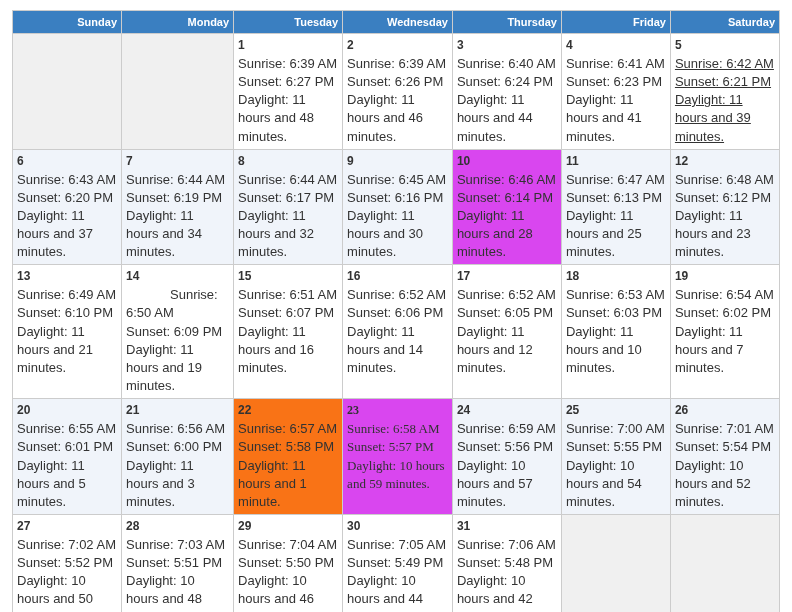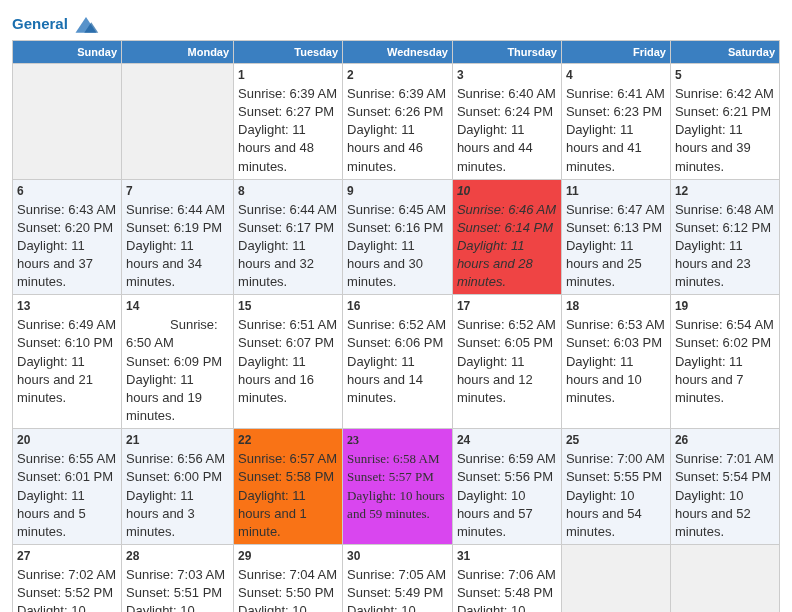--- a/index.html
+++ b/index.html
@@ -97,40 +97,20 @@
       background: #f5f7fa;
     }
     .empty {
       background: #f0f0f0 !important;
     }
   </style>
 </head>
 <body>
 
 <div class="page">
-  <div class="header">
-    <div class="logo">
-      <div style="display:flex;flex-direction:column;align-items:flex-start;">
-        <div style="display:flex;align-items:center;gap:2px;">
-          <span class="logo-text">
-            <span>General</span>
-          </span>
-          <svg class="logo-icon" viewBox="0 0 32 28" xmlns="http://www.w3.org/2000/svg">
-            <polygon points="4,24 16,6 28,24" fill="#3a7fc1" opacity="0.85"></polygon>
-            <polygon points="14,24 22,12 30,24" fill="#1a5fa0" opacity="0.7"></polygon>
-          </svg>
-        </div>
-        <span class="logo-text" style="color:#3a7fc1;font-weight:bold;font-size:15px;margin-top:-4px;"></span>
-      </div>
-    </div>
-    <div class="title-block">
-      <div class="month-title"></div>
-      <div class="location"></div>
-    </div>
-  </div>
 
   <table>
     <thead>
       <tr>
       <th>Sunday</th>
           <th>Monday</th>
           <th>Tuesday</th>
           <th>Wednesday</th>
           <th>Thursday</th>
           <th>Friday</th>
@@ -146,38 +126,38 @@
 Daylight: 11 hours and 48 minutes.</span></td>
           <td style="background: rgb(255, 255, 255);"><span class="day-num">2</span><span class="day-detail" style="white-space: pre-line;">Sunrise: 6:39 AM
 Sunset: 6:26 PM
 Daylight: 11 hours and 46 minutes.</span></td>
           <td style="background: rgb(255, 255, 255);"><span class="day-num">3</span><span class="day-detail" style="white-space: pre-line;">Sunrise: 6:40 AM
 Sunset: 6:24 PM
 Daylight: 11 hours and 44 minutes.</span></td>
           <td style="background: rgb(255, 255, 255);"><span class="day-num">4</span><span class="day-detail" style="white-space: pre-line;">Sunrise: 6:41 AM
 Sunset: 6:23 PM
 Daylight: 11 hours and 41 minutes.</span></td>
-          <td style="background: rgb(255, 255, 255);"><span class="day-num">5</span><span class="day-detail" style="white-space: pre-line;">Sunrise: 6:42 AM
+          <td style="background: rgb(255, 255, 255);"><span class="day-num">5</span><span class="day-detail" style="white-space: pre-line; text-decoration: underline;">Sunrise: 6:42 AM
 Sunset: 6:21 PM
 Daylight: 11 hours and 39 minutes.</span></td>
         </tr>
         <tr>
           <td style="background: rgb(240, 244, 250);"><span class="day-num">6</span><span class="day-detail" style="white-space: pre-line;">Sunrise: 6:43 AM
 Sunset: 6:20 PM
 Daylight: 11 hours and 37 minutes.</span></td>
           <td style="background: rgb(240, 244, 250);"><span class="day-num">7</span><span class="day-detail" style="white-space: pre-line;">Sunrise: 6:44 AM
 Sunset: 6:19 PM
 Daylight: 11 hours and 34 minutes.</span></td>
           <td style="background: rgb(240, 244, 250);"><span class="day-num">8</span><span class="day-detail" style="white-space: pre-line;">Sunrise: 6:44 AM
 Sunset: 6:17 PM
 Daylight: 11 hours and 32 minutes.</span></td>
           <td style="background: rgb(240, 244, 250);"><span class="day-num">9</span><span class="day-detail" style="white-space: pre-line;">Sunrise: 6:45 AM
 Sunset: 6:16 PM
 Daylight: 11 hours and 30 minutes.</span></td>
-          <td style="background: #ef4444; font-style: italic;"><span class="day-num">10</span><span class="day-detail" style="white-space: pre-line;">Sunrise: 6:46 AM
+          <td style="background: #d946ef;"><span class="day-num">10</span><span class="day-detail" style="white-space: pre-line;">Sunrise: 6:46 AM
 Sunset: 6:14 PM
 Daylight: 11 hours and 28 minutes.</span></td>
           <td style="background: rgb(240, 244, 250);"><span class="day-num">11</span><span class="day-detail" style="white-space: pre-line;">Sunrise: 6:47 AM
 Sunset: 6:13 PM
 Daylight: 11 hours and 25 minutes.</span></td>
           <td style="background: rgb(240, 244, 250);"><span class="day-num">12</span><span class="day-detail" style="white-space: pre-line;">Sunrise: 6:48 AM
 Sunset: 6:12 PM
 Daylight: 11 hours and 23 minutes.</span></td>
         </tr>
         <tr>

